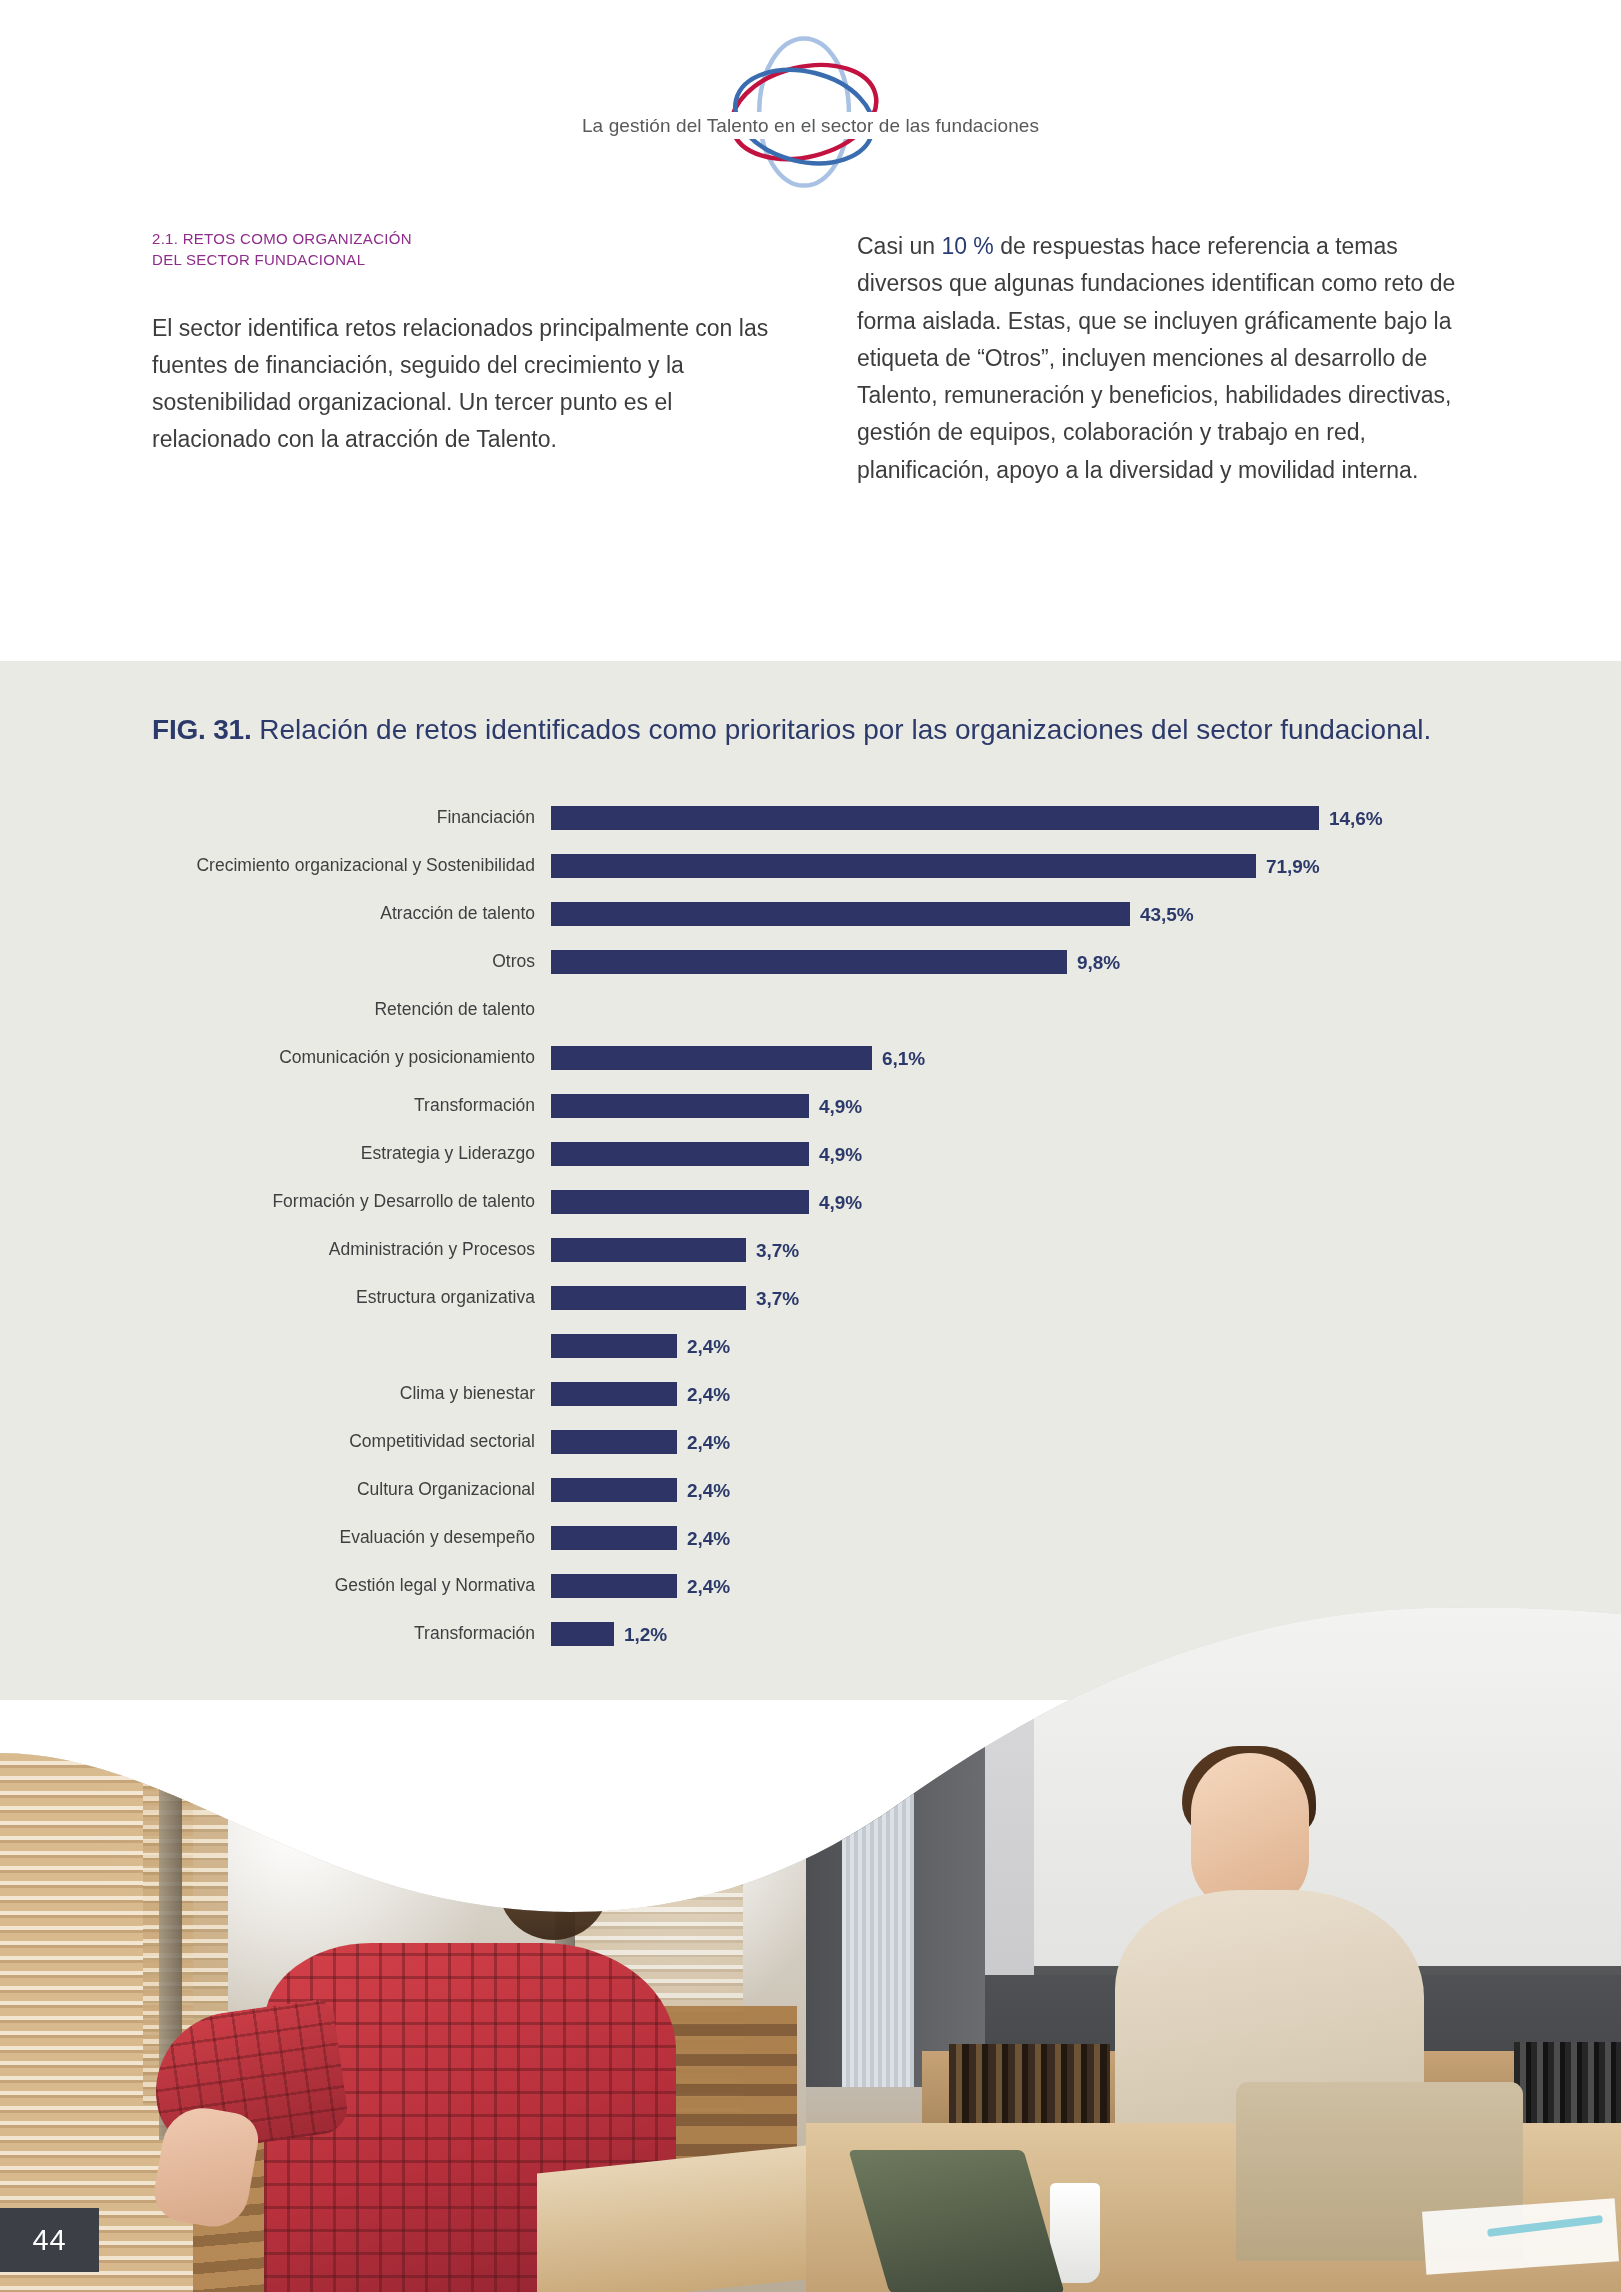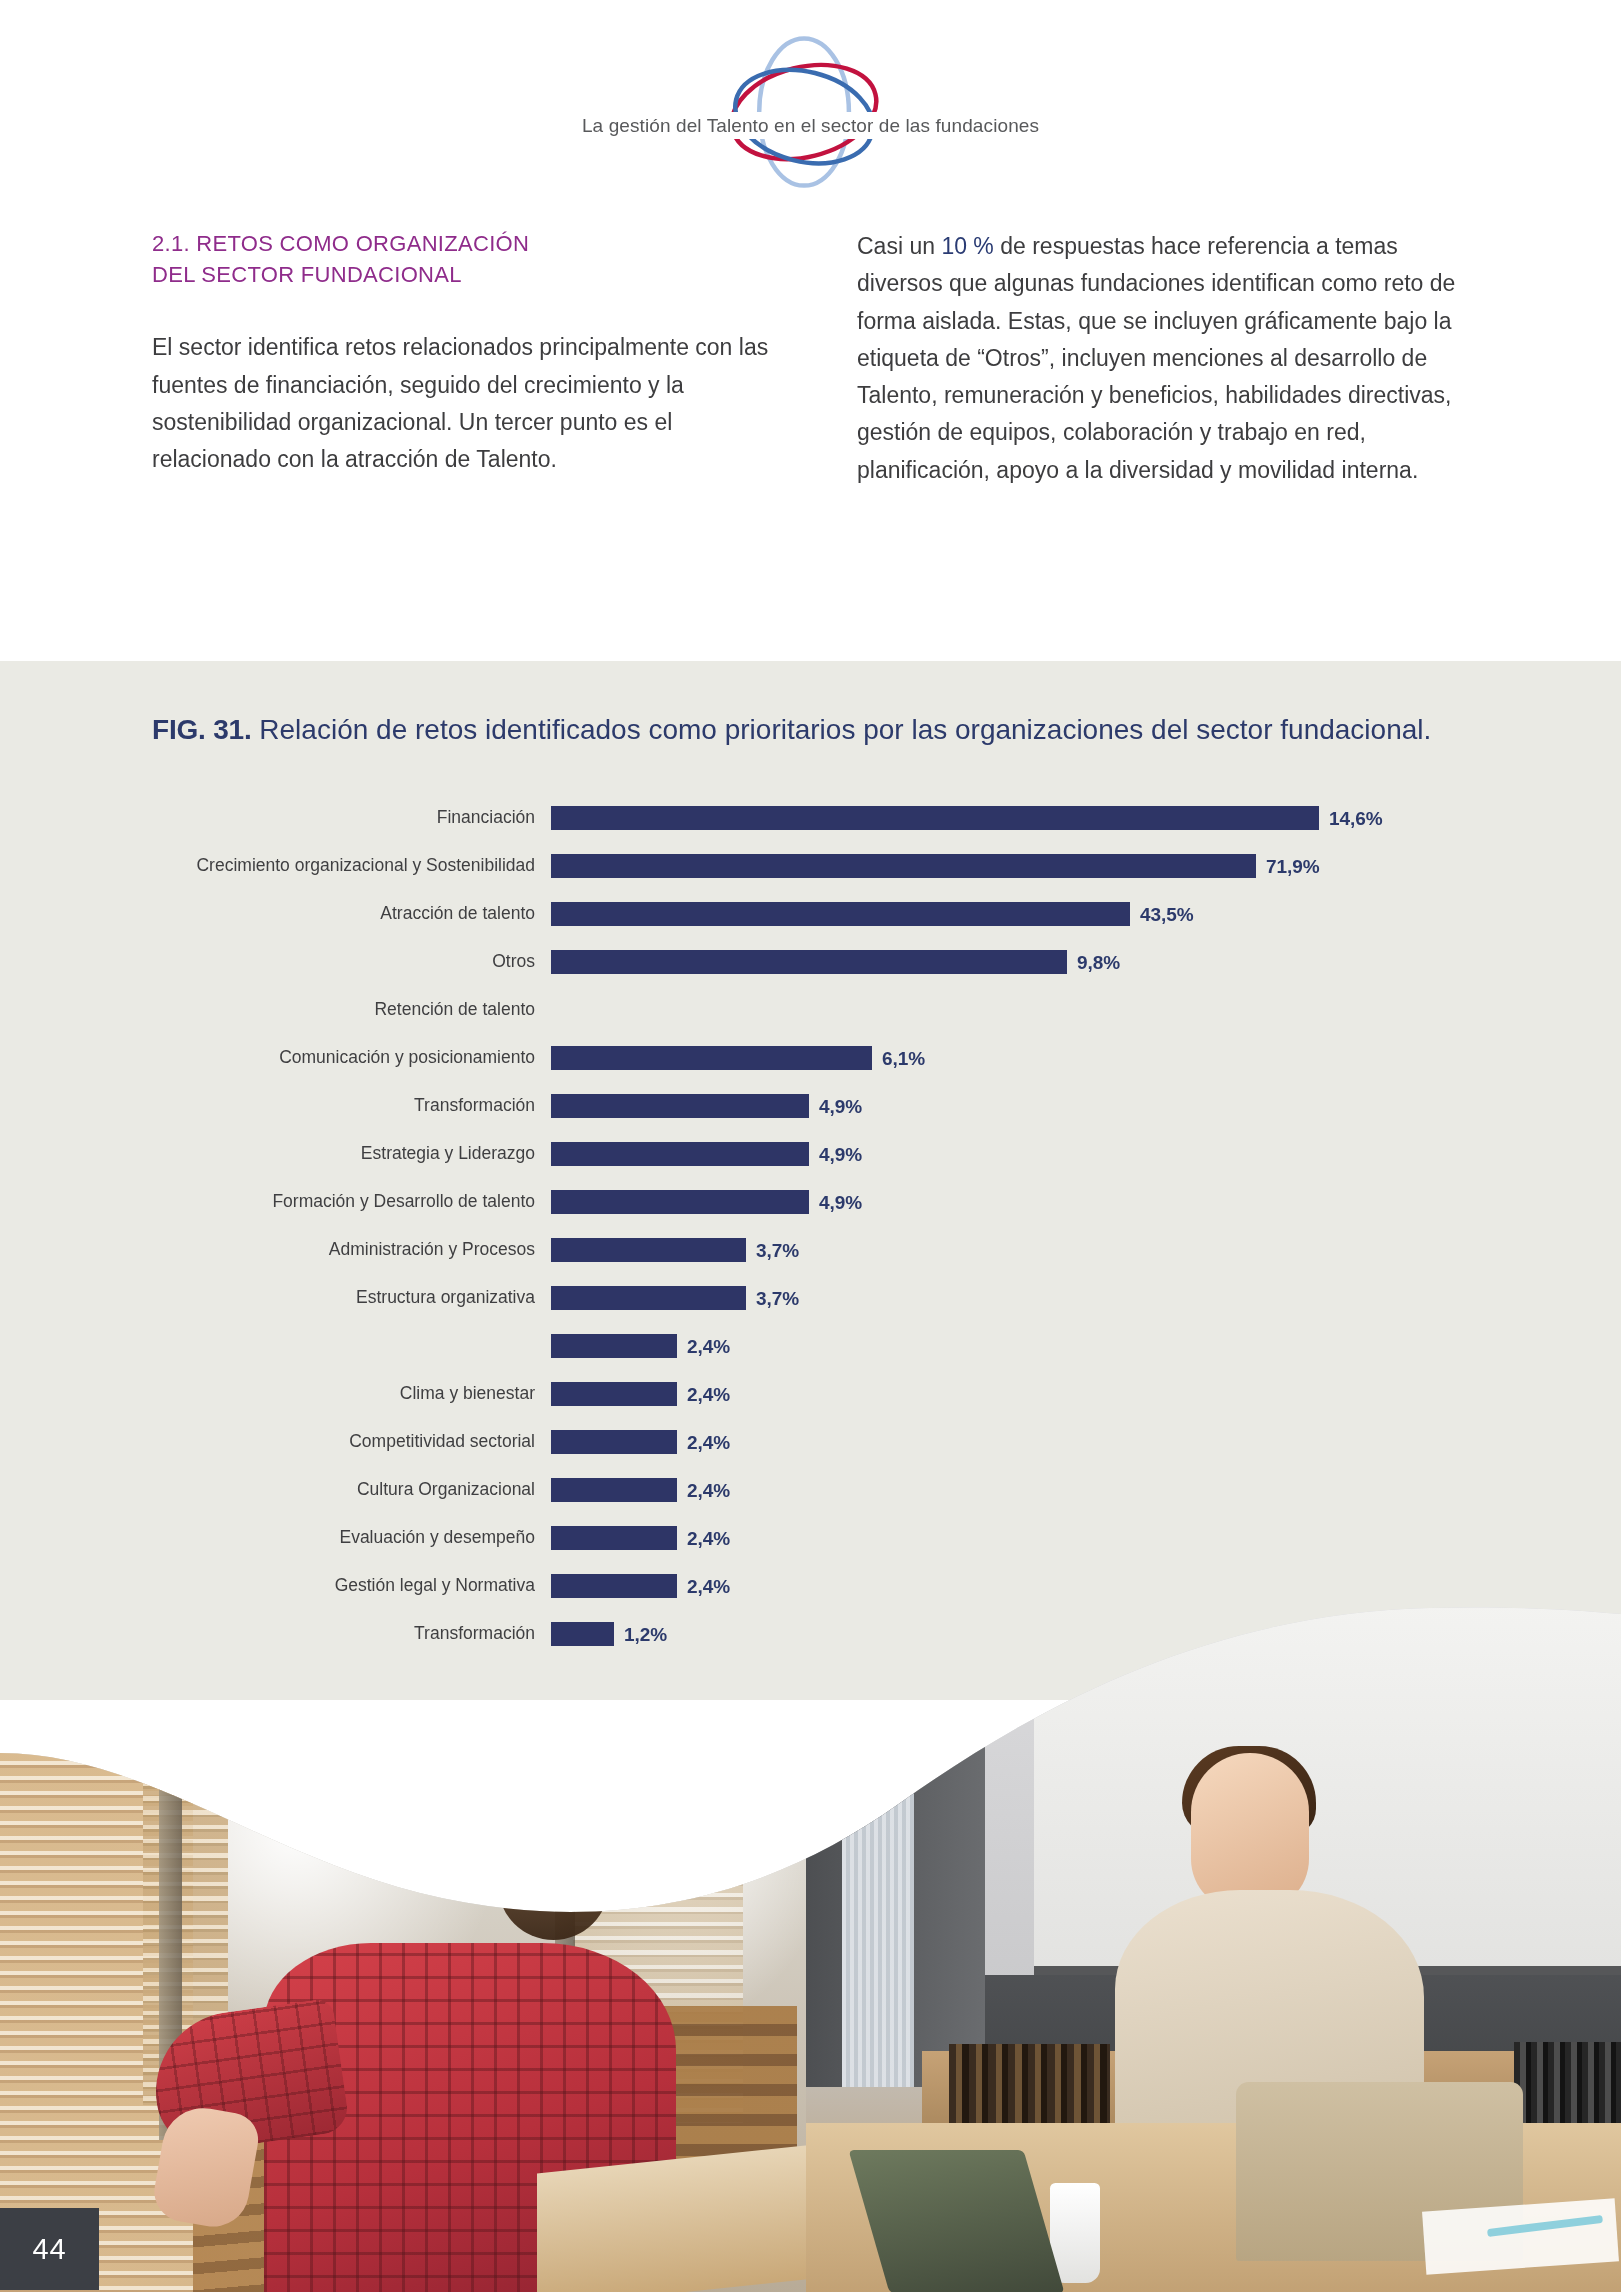--- a/index.html
+++ b/index.html
@@ -58,21 +58,21 @@
     top: 228px;
     left: 152px;
     width: 1325px;
     display: flex;
     gap: 85px;
   }
   .intro-col { width: 622px; }
 
   .section-heading {
     color: #8f2c8b;
-    font-size: 22px;
+    font-size: 15px;
     line-height: 1.42;
     letter-spacing: 0.3px;
     font-weight: 400;
   }
 
   .intro-body {
     margin-top: 39px;
     font-size: 23px;
     line-height: 1.62;
     color: #3d3d3f;
@@ -413,21 +413,21 @@
     background: rgba(255,255,255,0.88);
     transform: rotate(-4deg);
   }
 
   
   .page-number {
     position: absolute;
     left: 0;
     top: 2208px;
     width: 99px;
-    height: 82px;
+    height: 64px;
     background: #3c3f45;
     color: #ffffff;
     font-size: 29px;
     font-weight: 300;
     display: flex;
     align-items: center;
     justify-content: center;
     letter-spacing: 0.9px;
     z-index: 9;
   }

